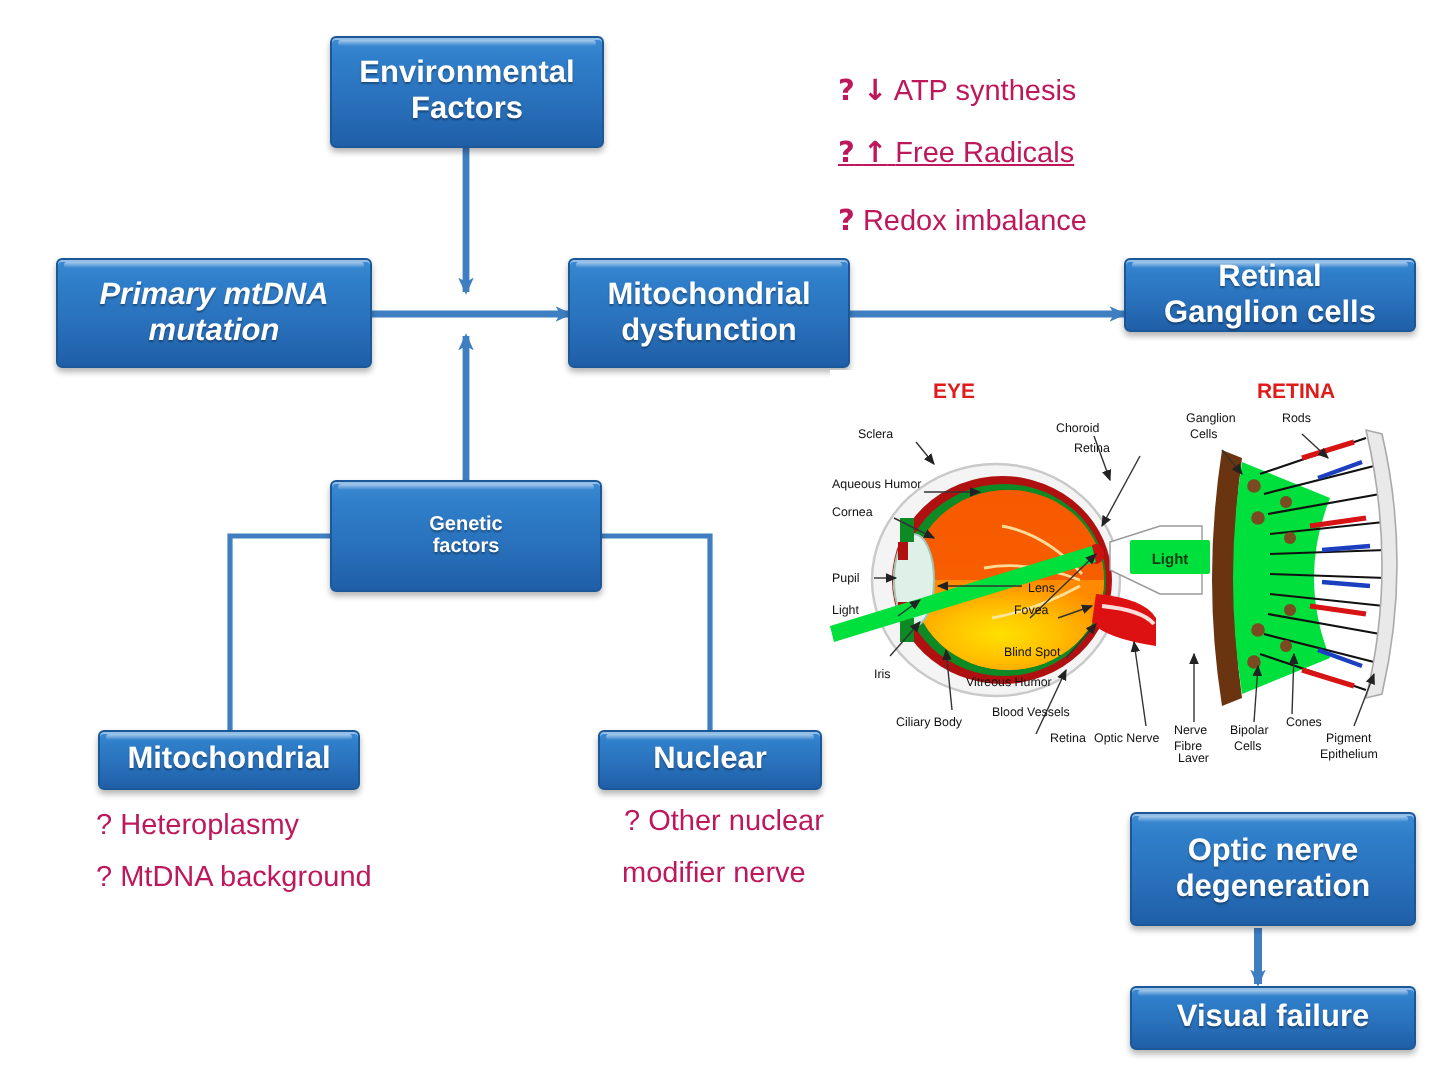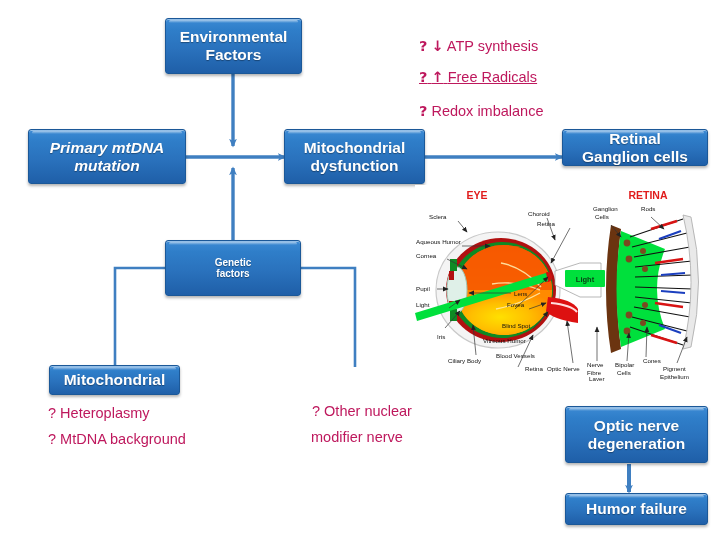--- a/index.html
+++ b/index.html
@@ -103,30 +103,33 @@
     <span>
       <span>Genetic</span>
       <span>factors</span>
     </span>
   </div>
 
   <div class="box" style="left:49px;top:365px;width:131px;height:30px;font-size:15.5px;">
     <span>Mitochondrial</span>
   </div>
 
+  <div class="box" style="left:299px;top:365px;width:112px;height:30px;font-size:15.5px;">
+    <span>Nuclear</span>
+  </div>
 
   <div class="box" style="left:565px;top:406px;width:143px;height:57px;font-size:15.5px;">
     <span>
       <span>Optic nerve</span>
       <span>degeneration</span>
     </span>
   </div>
 
   <div class="box" style="left:565px;top:493px;width:143px;height:32px;font-size:15.5px;">
-    <span>Humor failure</span>
+    <span>Visual failure</span>
   </div>
 
   <div class="bul" style="left:419px;top:39px;">
     <span class="g">?</span>
     <span class="g">↓</span>
     <span>ATP synthesis</span>
   </div>
 
   <div class="bul" style="left:419px;top:70px;text-decoration:underline;">
     <span class="g">?</span>

